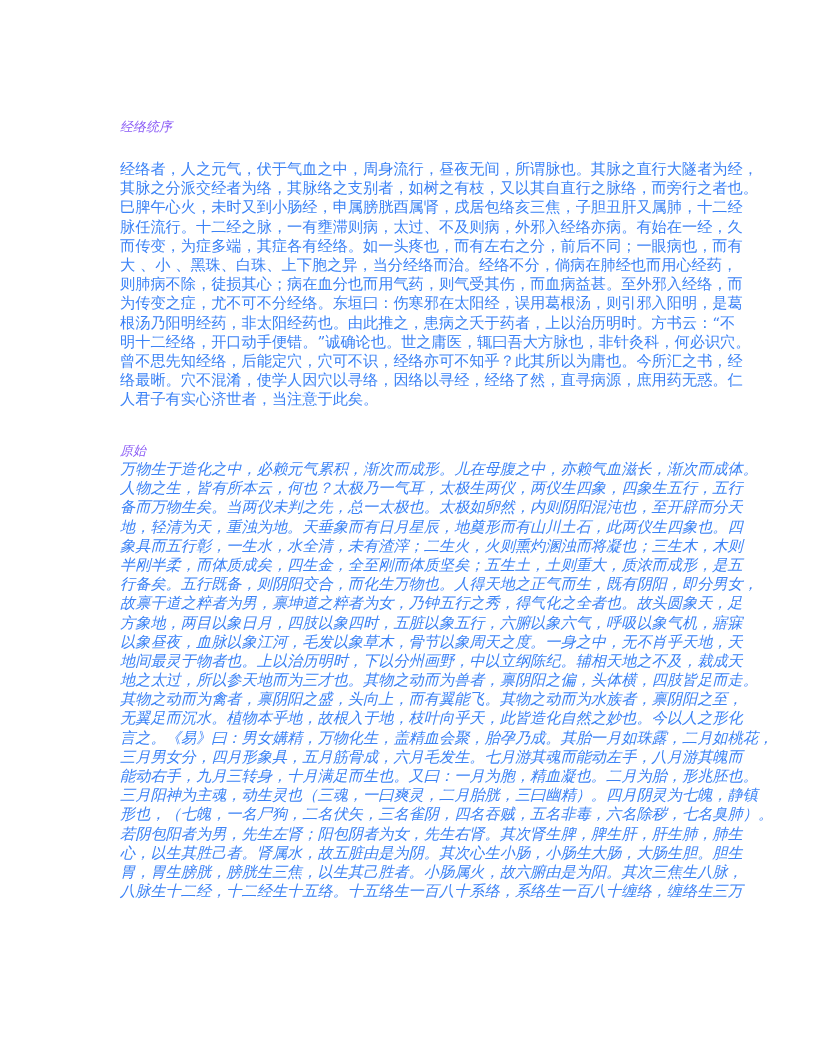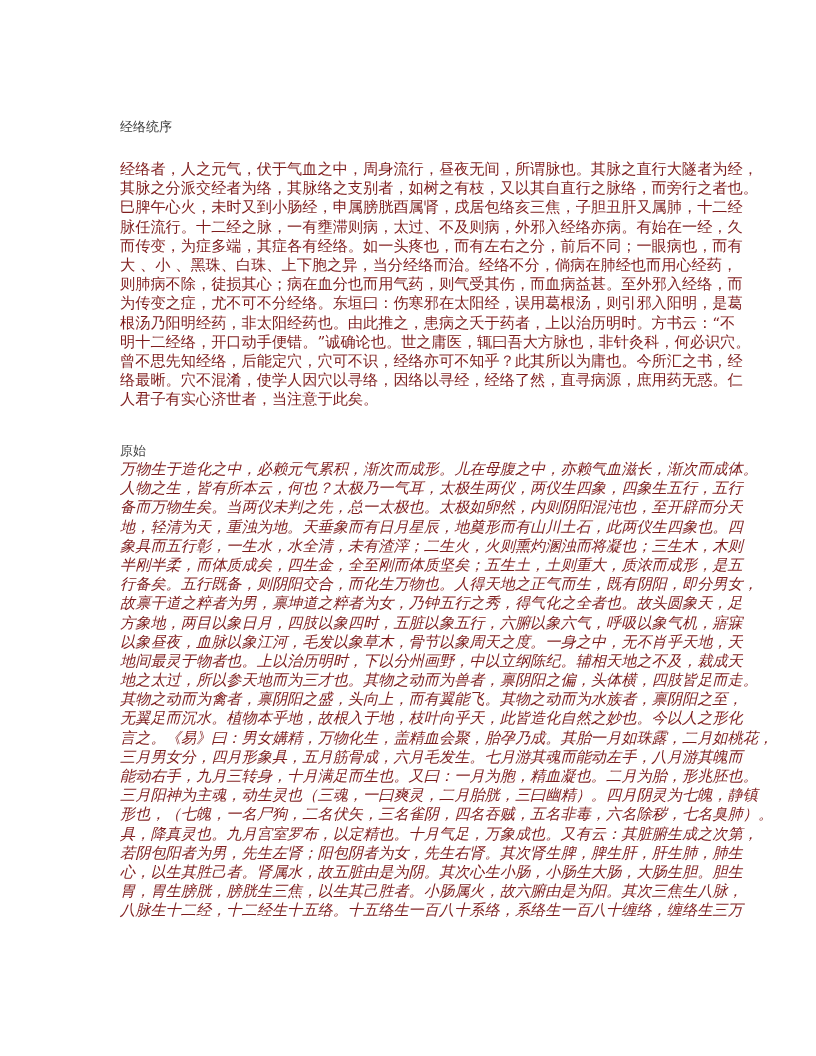--- a/index.html
+++ b/index.html
@@ -20,36 +20,37 @@
       left: 120px;
       top: 0;
       width: 580px;
     }
     .heading {
       position: absolute;
       left: 0;
       font-size: 13px;
       line-height: 16px;
       white-space: nowrap;
-      color: #404040;
+      color: #8b5cf6;
+      font-style: italic;
     }
     .para {
       position: absolute;
       left: 0;
       width: 580px;
     }
     .line {
       display: block;
       height: 19.2px;
       line-height: 19.2px;
       font-size: 15.2px;
       white-space: nowrap;
       text-align: justify;
       text-align-last: justify;
-      color: #7f1d1d;
+      color: #3b82f6;
     }
     .line.last {
       text-align-last: left;
     }
   </style>
 </head>
 <body>
 
 <div class="page">
 
@@ -86,21 +87,20 @@
     <span class="line">以象昼夜，血脉以象江河，毛发以象草木，骨节以象周天之度。一身之中，无不肖乎天地，天</span>
     <span class="line">地间最灵于物者也。上以治历明时，下以分州画野，中以立纲陈纪。辅相天地之不及，裁成天</span>
     <span class="line">地之太过，所以参天地而为三才也。其物之动而为兽者，禀阴阳之偏，头体横，四肢皆足而走。</span>
     <span class="line">其物之动而为禽者，禀阴阳之盛，头向上，而有翼能飞。其物之动而为水族者，禀阴阳之至，</span>
     <span class="line">无翼足而沉水。植物本乎地，故根入于地，枝叶向乎天，此皆造化自然之妙也。今以人之形化</span>
     <span class="line">言之。《易》曰：男女媾精，万物化生，盖精血会聚，胎孕乃成。其胎一月如珠露，二月如桃花，</span>
     <span class="line">三月男女分，四月形象具，五月筋骨成，六月毛发生。七月游其魂而能动左手，八月游其魄而</span>
     <span class="line">能动右手，九月三转身，十月满足而生也。又曰：一月为胞，精血凝也。二月为胎，形兆胚也。</span>
     <span class="line">三月阳神为主魂，动生灵也（三魂，一曰爽灵，二月胎胱，三曰幽精）。四月阴灵为七魄，静镇</span>
     <span class="line">形也，（七魄，一名尸狗，二名伏矢，三名雀阴，四名吞贼，五名非毒，六名除秽，七名臭肺）。</span>
-    <span class="line">具，降真灵也。九月宫室罗布，以定精也。十月气足，万象成也。又有云：其脏腑生成之次第，</span>
     <span class="line">若阴包阳者为男，先生左肾；阳包阴者为女，先生右肾。其次肾生脾，脾生肝，肝生肺，肺生</span>
     <span class="line">心，以生其胜己者。肾属水，故五脏由是为阴。其次心生小肠，小肠生大肠，大肠生胆。胆生</span>
     <span class="line">胃，胃生膀胱，膀胱生三焦，以生其己胜者。小肠属火，故六腑由是为阳。其次三焦生八脉，</span>
     <span class="line">八脉生十二经，十二经生十五络。十五络生一百八十系络，系络生一百八十缠络，缠络生三万</span>
     <span class="line"></span>
     <span class="line"></span>
     <span class="line"></span>
     <span class="line"></span>
     <span class="line"></span>
   </div>

